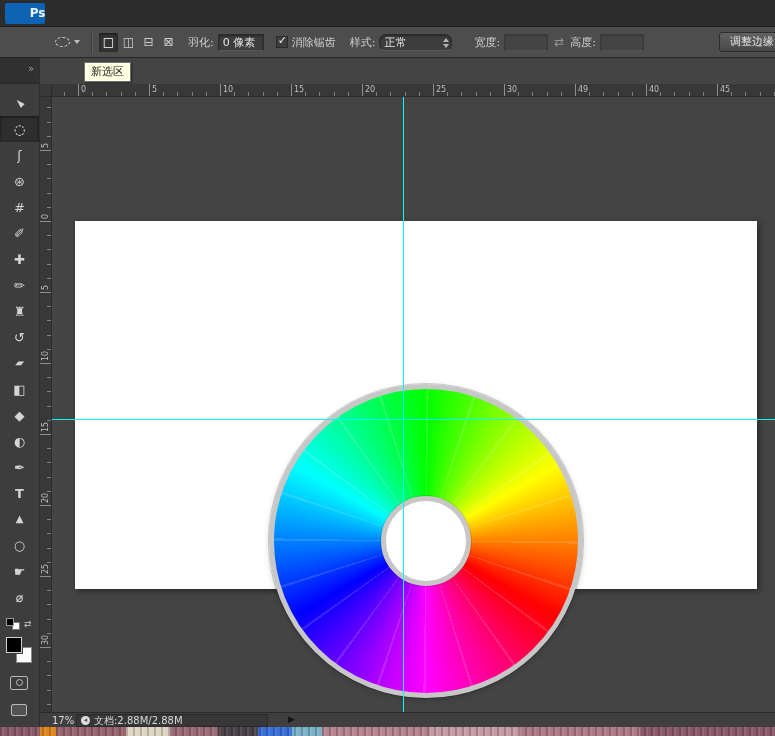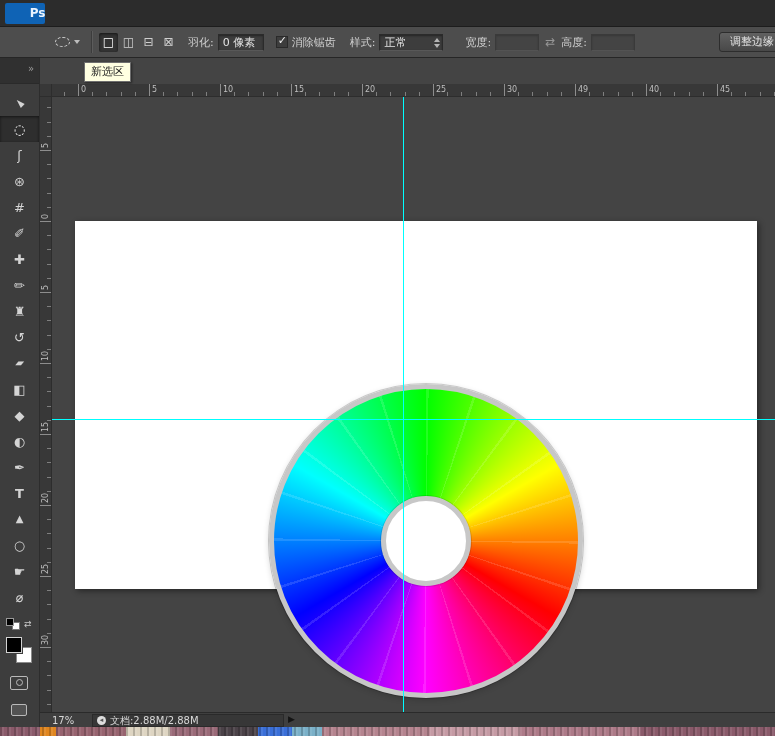--- a/index.html
+++ b/index.html
@@ -23,21 +23,21 @@
   .vsep{width:2px;height:22px;background:#3c3c3c;border-right:1px solid #5c5c5c;margin:0 6px;}
   .modes{display:flex;gap:1px;}
   .mode-btn{width:19px;height:19px;display:flex;align-items:center;justify-content:center;border-radius:2px;color:#cfcfcf;font-size:12px;}
   .mode-btn.active{background:#343434;box-shadow:inset 0 1px 3px rgba(0,0,0,.6);color:#fff;}
   .ob-label{margin:0 4px 0 10px;color:#d0d0d0;white-space:nowrap;}
   .ml-lg{margin-left:10px;}
   .ml-md{margin-left:22px;}
   .field{background:#3d3d3d;border:1px solid #2b2b2b;border-bottom-color:#585858;
     box-shadow:inset 0 1px 2px rgba(0,0,0,.4);height:17px;line-height:15px;padding:0 4px;color:#e4e4e4;font-size:11px;}
   .feather-field{width:46px;}
-  .style-field{width:64px;position:relative;padding-right:28px;}
+  .style-field{width:73px;position:relative;padding-right:28px;border-radius:7px;}
   .spinner{position:absolute;right:2px;top:3px;display:flex;flex-direction:column;gap:2px;}
   .sp-u{width:0;height:0;border-left:3px solid transparent;border-right:3px solid transparent;border-bottom:4px solid #b5b5b5;}
   .sp-d{width:0;height:0;border-left:3px solid transparent;border-right:3px solid transparent;border-top:4px solid #b5b5b5;}
   .dim-field{width:44px;opacity:.55;}
   .checkbox{width:12px;height:12px;background:#3d3d3d;border:1px solid #2a2a2a;margin-left:12px;position:relative;flex:none;}
   .checkbox.checked::after{content:"✓";position:absolute;left:1px;top:-3px;font-size:11px;color:#f0f0f0;}
   .link-icon{margin:0 6px;color:#a8a8a8;font-size:12px;opacity:.8;}
   .refine-btn{position:absolute;left:719px;top:5px;height:20px;line-height:18px;padding:0 10px;
     background:linear-gradient(#616161,#484848);border:1px solid #2d2d2d;border-radius:3px;
     font-size:11px;color:#e2e2e2;white-space:nowrap;}
@@ -102,21 +102,21 @@
     background:repeating-conic-gradient(rgba(255,255,255,.13) 0deg 1deg, rgba(255,255,255,0) 1deg 18deg);}
   .hole{position:absolute;left:50%;top:50%;width:90px;height:90px;transform:translate(-50%,-50%);
     background:#fff;border:5px solid #c7c7c7;border-radius:50%;box-shadow:0 0 0 1px rgba(0,0,0,.12);z-index:2;}
   .guide-v{position:absolute;top:0;width:1px;height:615px;z-index:5;}
   .guide-h{position:absolute;left:0;width:723px;height:1px;z-index:5;}
 
   
   .statusbar{position:absolute;left:40px;top:712px;width:735px;height:15px;background:#3f3f3f;
     border-top:1px solid #2a2a2a;font-size:10px;color:#d8d8d8;z-index:10;}
   .zoom-field{position:absolute;left:12px;top:2px;}
-  .doc-info{position:absolute;left:52px;top:1px;width:192px;height:13px;background:#373737;
+  .doc-info{position:absolute;left:36px;top:1px;width:192px;height:13px;background:#373737;
     border:1px solid #2a2a2a;display:flex;align-items:center;gap:4px;padding:0 4px;}
   .doc-ico{width:9px;height:9px;border-radius:50%;background:#dedede;color:#555;font-size:7px;
     line-height:9px;text-align:center;flex:none;}
   .doc-ico::after{content:"◂";}
   .doc-text{white-space:nowrap;}
   .status-arrow{position:absolute;left:248px;top:1px;color:#141414;font-size:9px;}
   .status-arrow::after{content:"▶";}
 
   
   .desktop-strip{position:absolute;left:0;top:727px;width:775px;height:9px;z-index:40;

